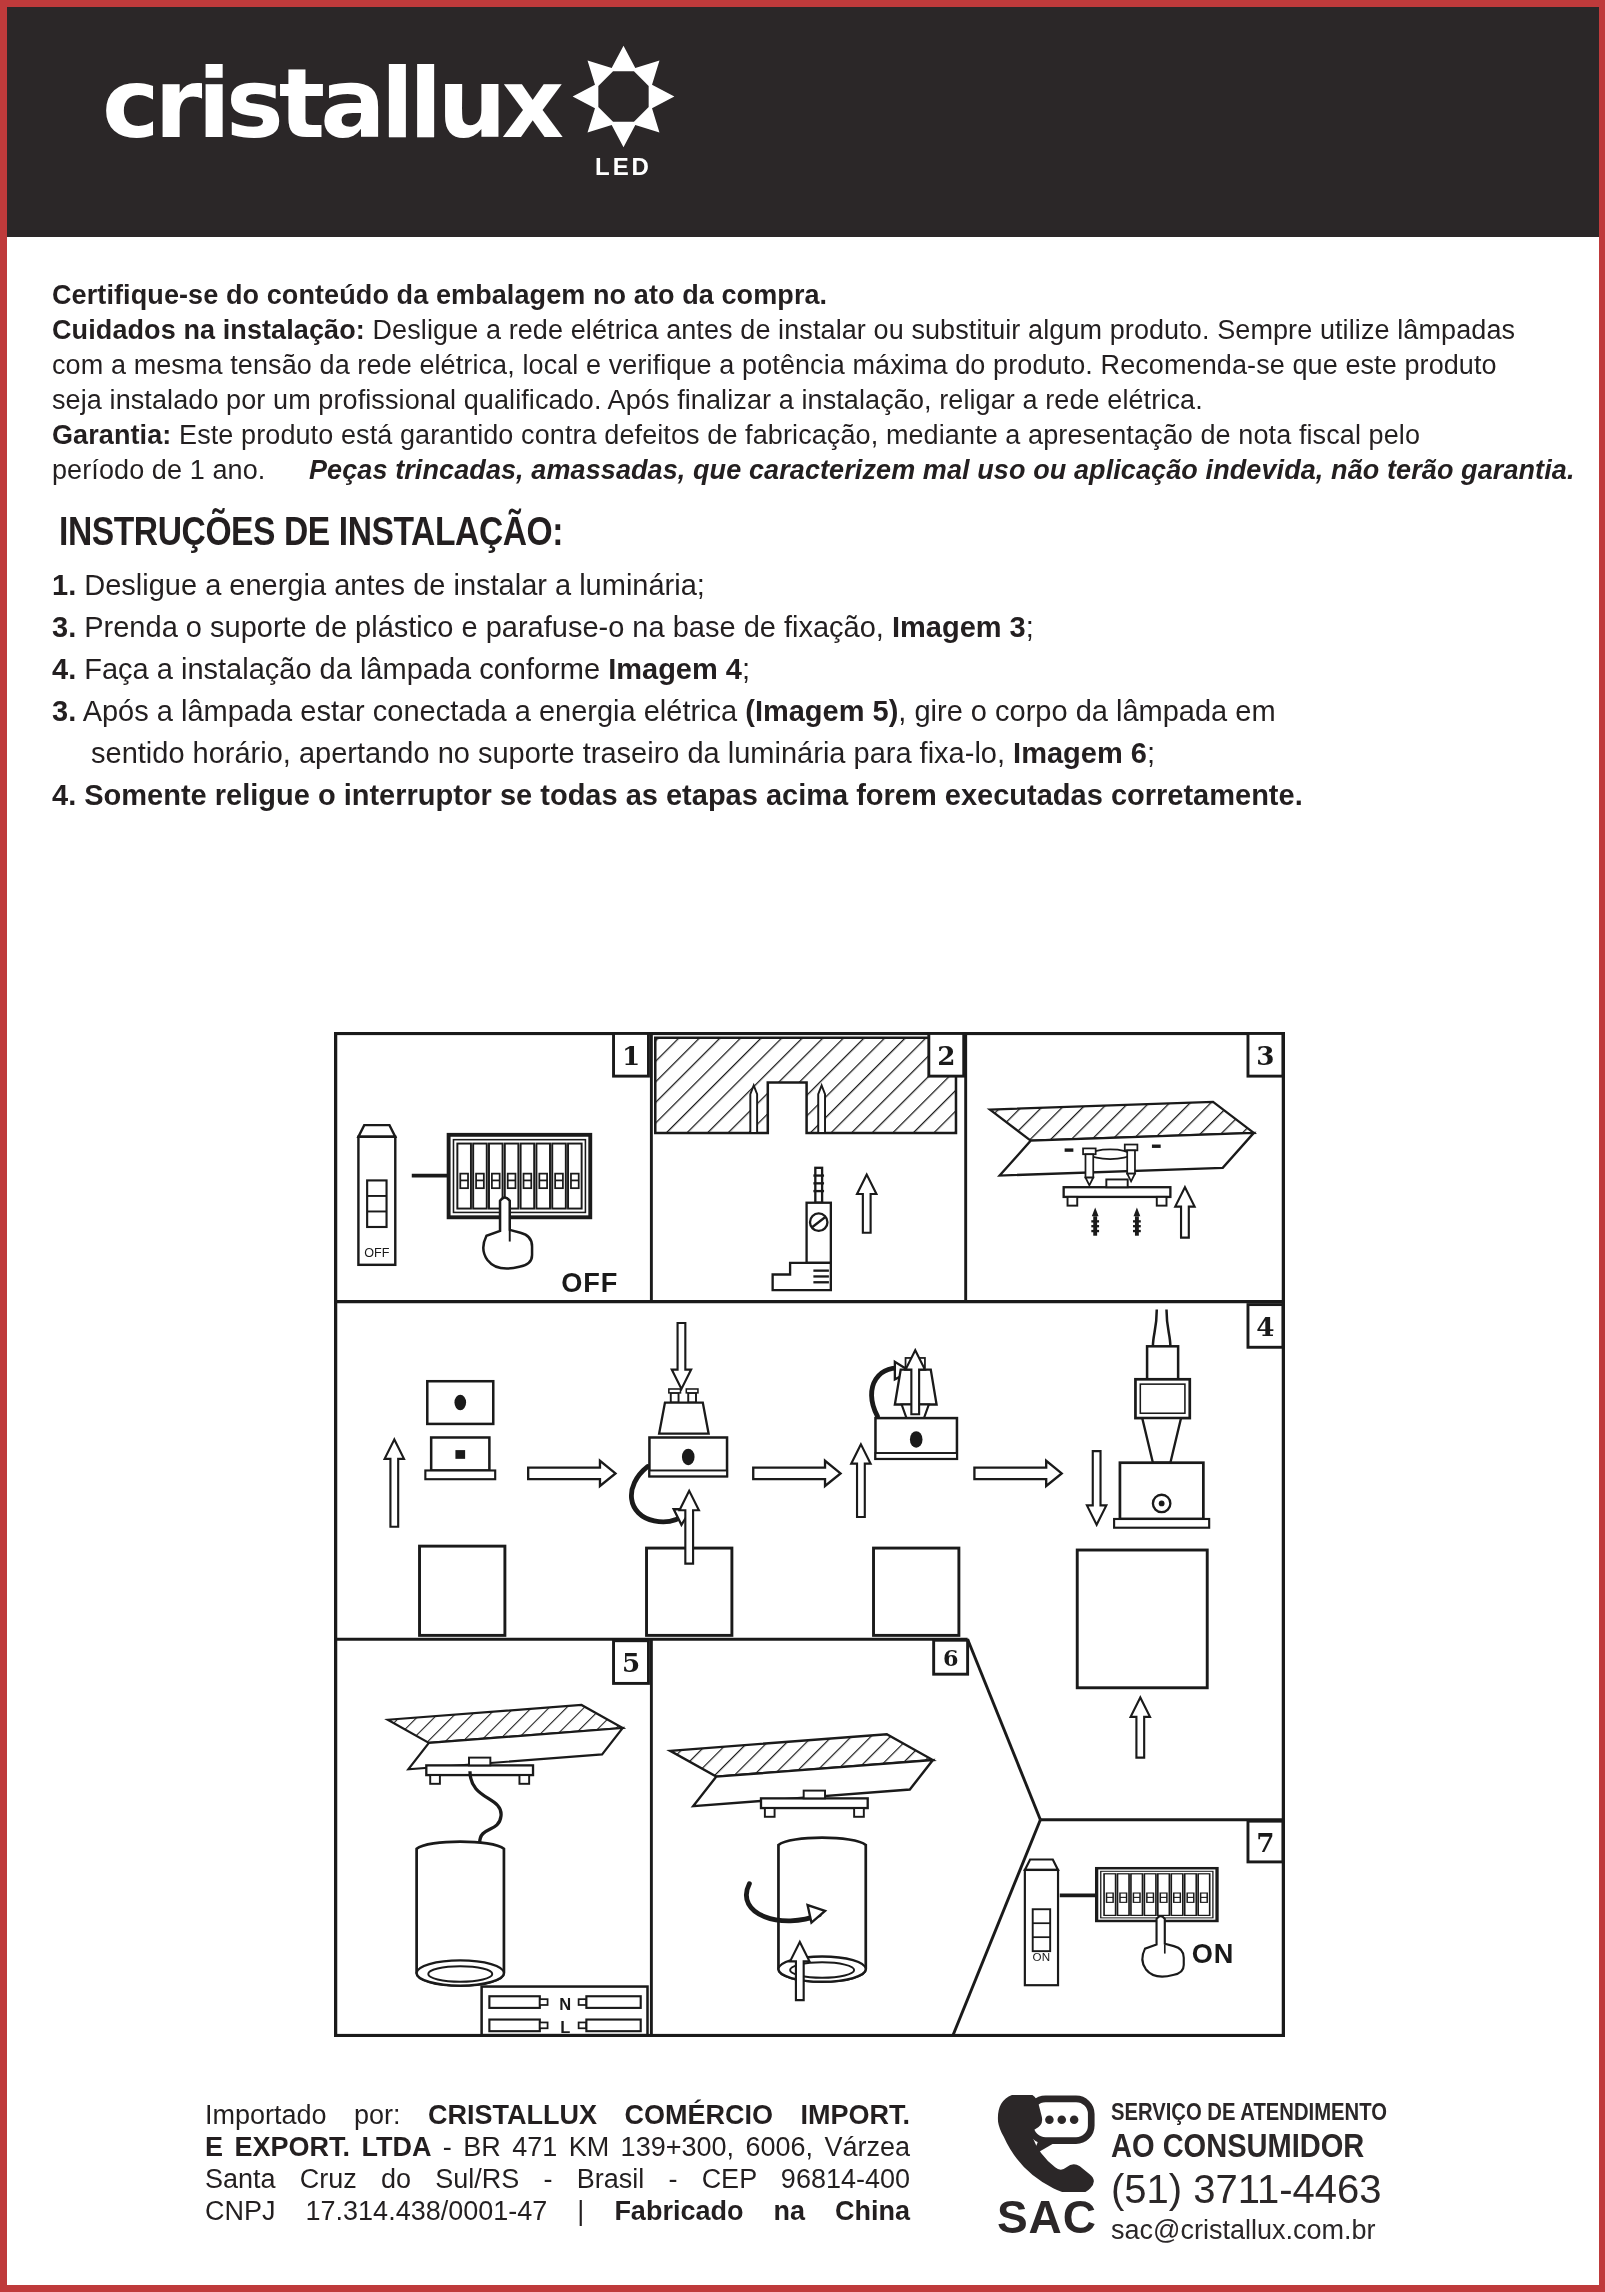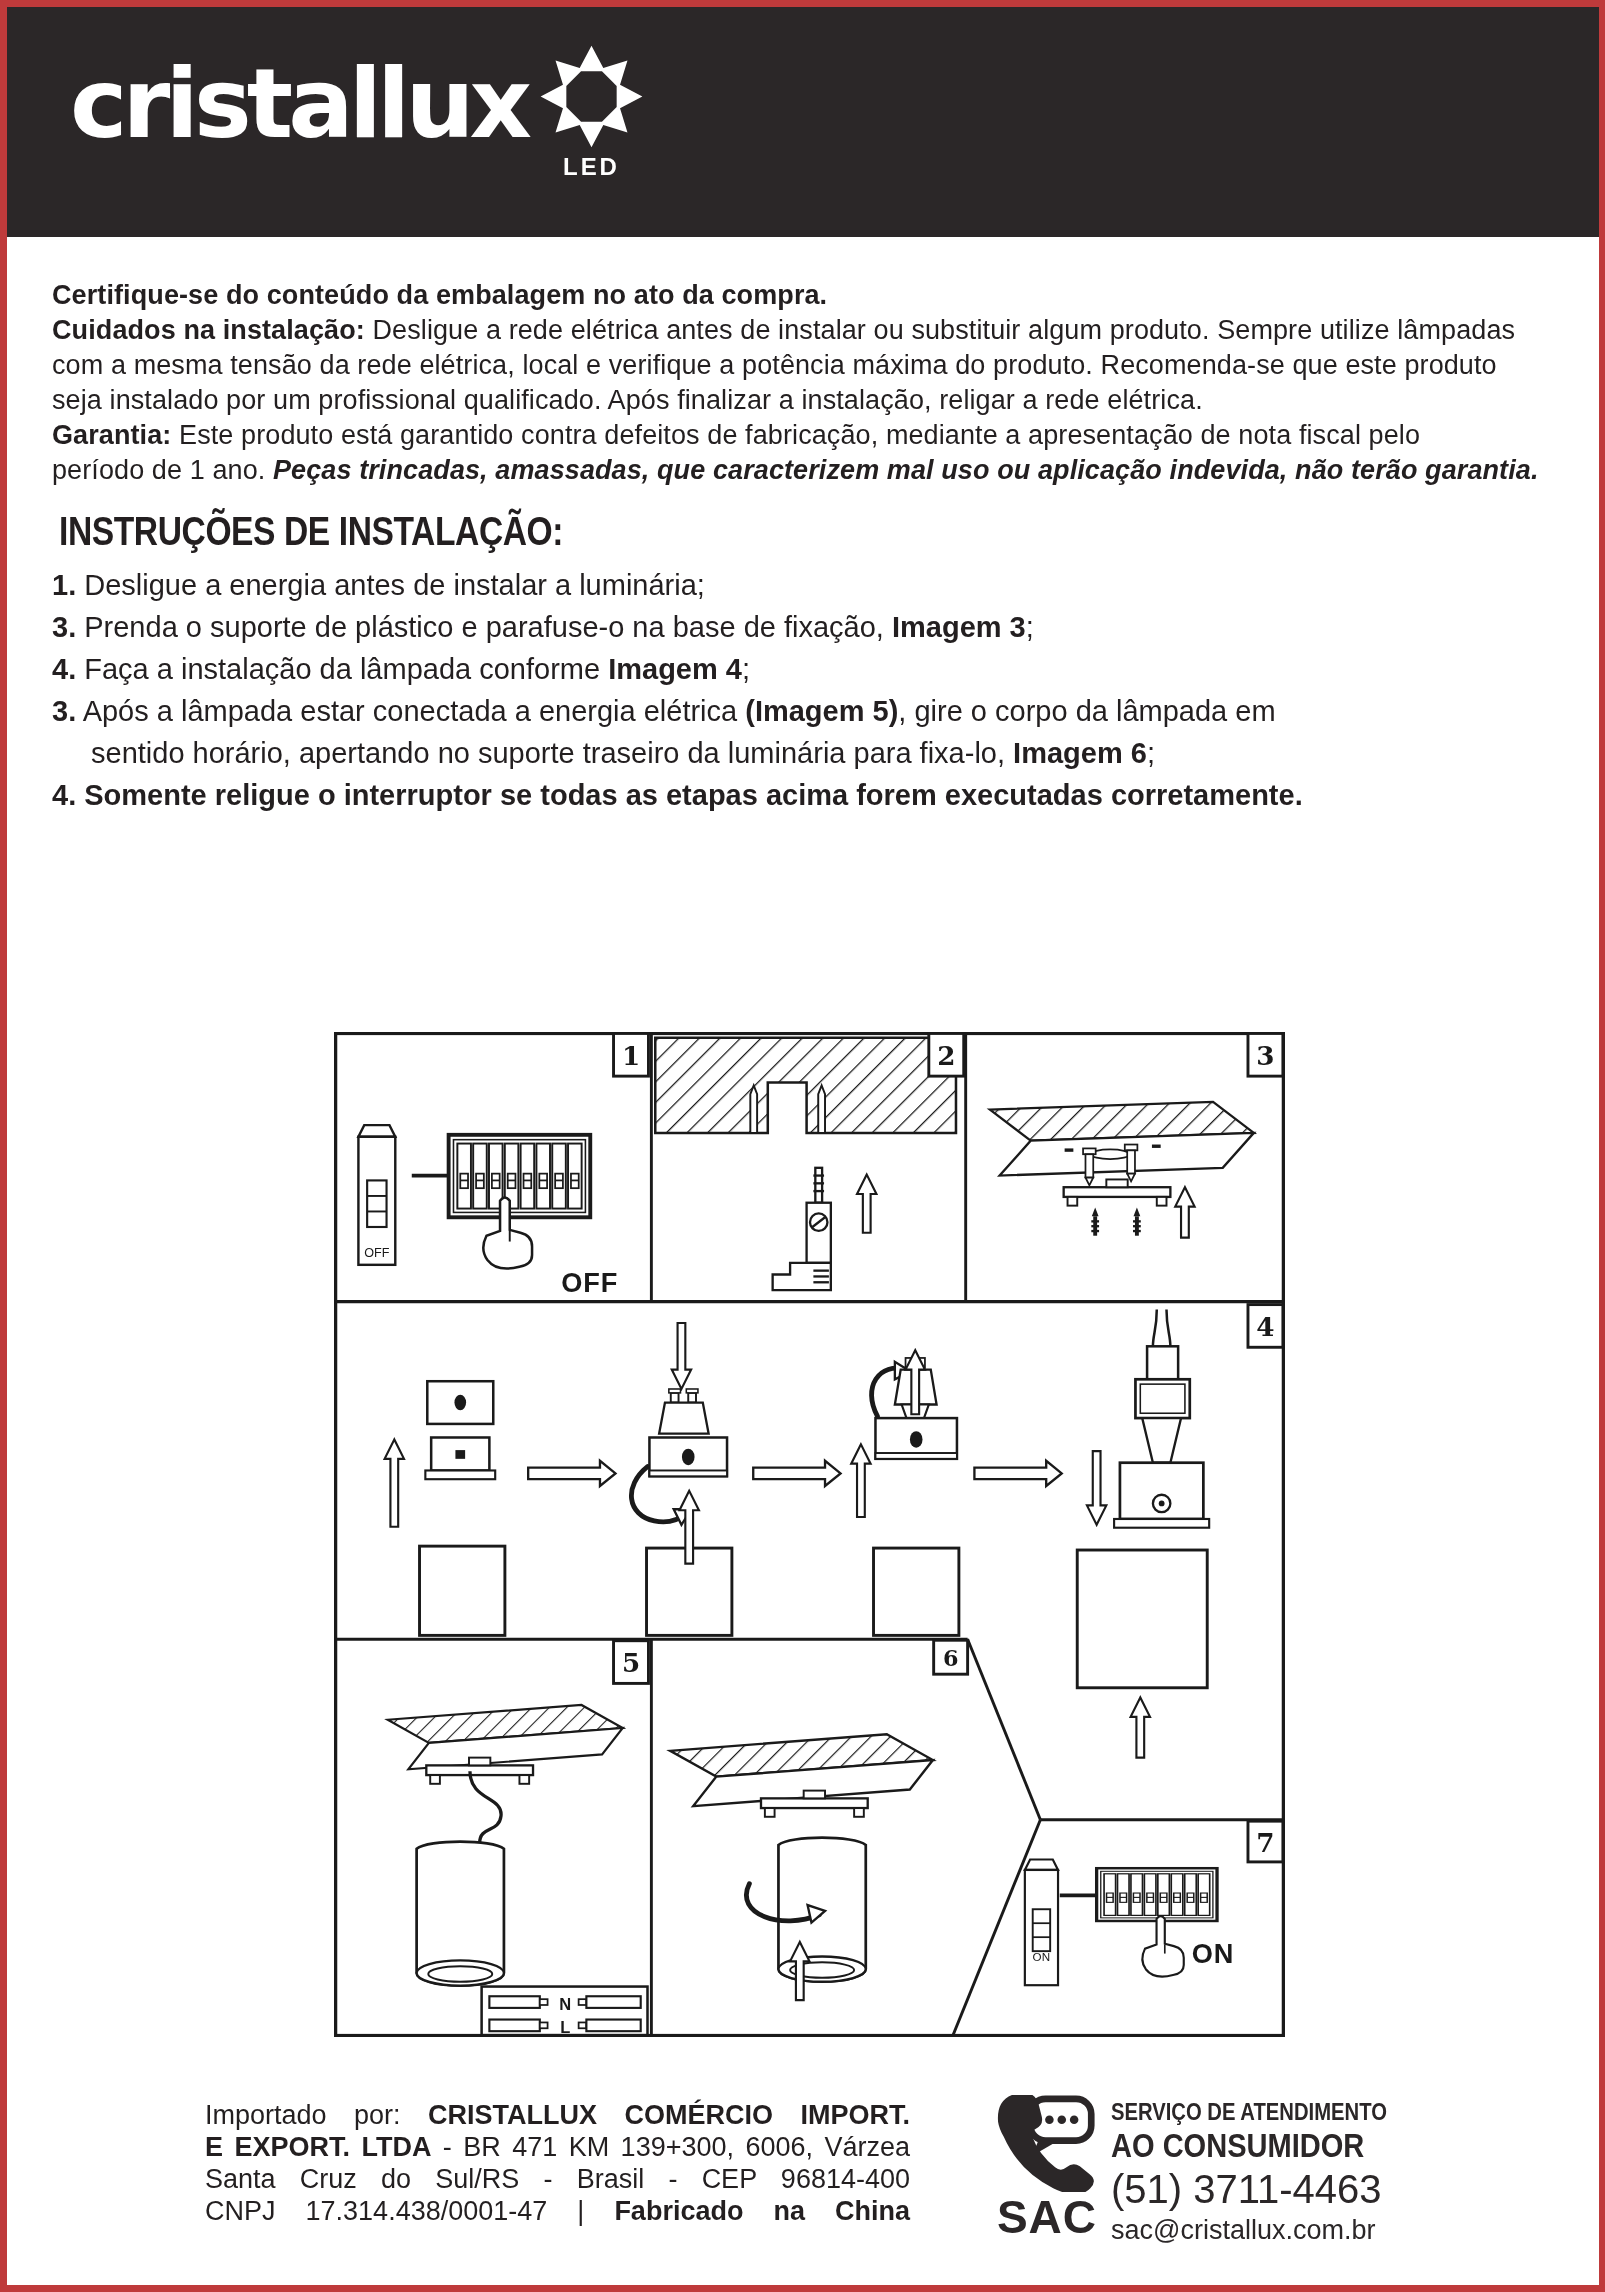--- a/index.html
+++ b/index.html
@@ -3,34 +3,34 @@
 <meta charset="utf-8">
 <style>
   html,body{margin:0;padding:0;background:#e8e8e8;}
   .page{
     position:relative;width:1606px;height:2292px;background:#ffffff;
     box-sizing:border-box;border:7.8px solid #bf3a3b;overflow:hidden;
     font-family:"Liberation Sans",sans-serif;color:#231f20;
   }
   
   .header{position:relative;height:230px;background:#2b2728;display:flex;align-items:flex-start;}
-  .brand{display:flex;align-items:flex-start;margin-left:63px;margin-top:29px;}
+  .brand{display:flex;align-items:flex-start;margin-left:95px;margin-top:29px;}
   .brand-word{font-family:"DejaVu Sans",sans-serif;font-weight:bold;color:#ffffff;
     font-size:97px;letter-spacing:-4.9px;line-height:136px;}
   .brand-mark{display:flex;flex-direction:column;align-items:center;margin-left:9.7px;margin-top:5.8px;}
   .brand-led{color:#ffffff;font-weight:bold;font-size:24px;letter-spacing:2.9px;margin-top:1.9px;
     font-family:"Liberation Sans",sans-serif;}
   .manual-title{margin-left:auto;margin-right:60px;margin-top:122px;color:#ffffff;
     font-size:56px;font-weight:400;letter-spacing:0.5px;}
   
   .product-title{margin-top:47px;text-align:center;font-size:35px;font-weight:bold;letter-spacing:0;}
   .intro{margin:41px 0 0 45px;font-size:27px;line-height:35px;letter-spacing:0.1px;}
   .intro .ln{white-space:nowrap;}
   .b{font-weight:bold;}
-  .bi{font-weight:bold;font-style:italic;}
+  .bi{font-weight:bold;font-style:italic;margin-left:36px;}
   
   .inst-heading{margin:21.3px 0 0 52px;font-size:40px;font-weight:bold;
     transform:scaleX(0.84);transform-origin:left center;display:inline-block;
     letter-spacing:-0.5px;white-space:nowrap;}
   .steps{margin:9.7px 0 0 45px;font-size:29px;line-height:42px;}
   .step{white-space:nowrap;}
   .step.cont{padding-left:39px;}
   
   .diagram{position:absolute;left:327px;top:1025px;width:951px;height:1005px;}
   

